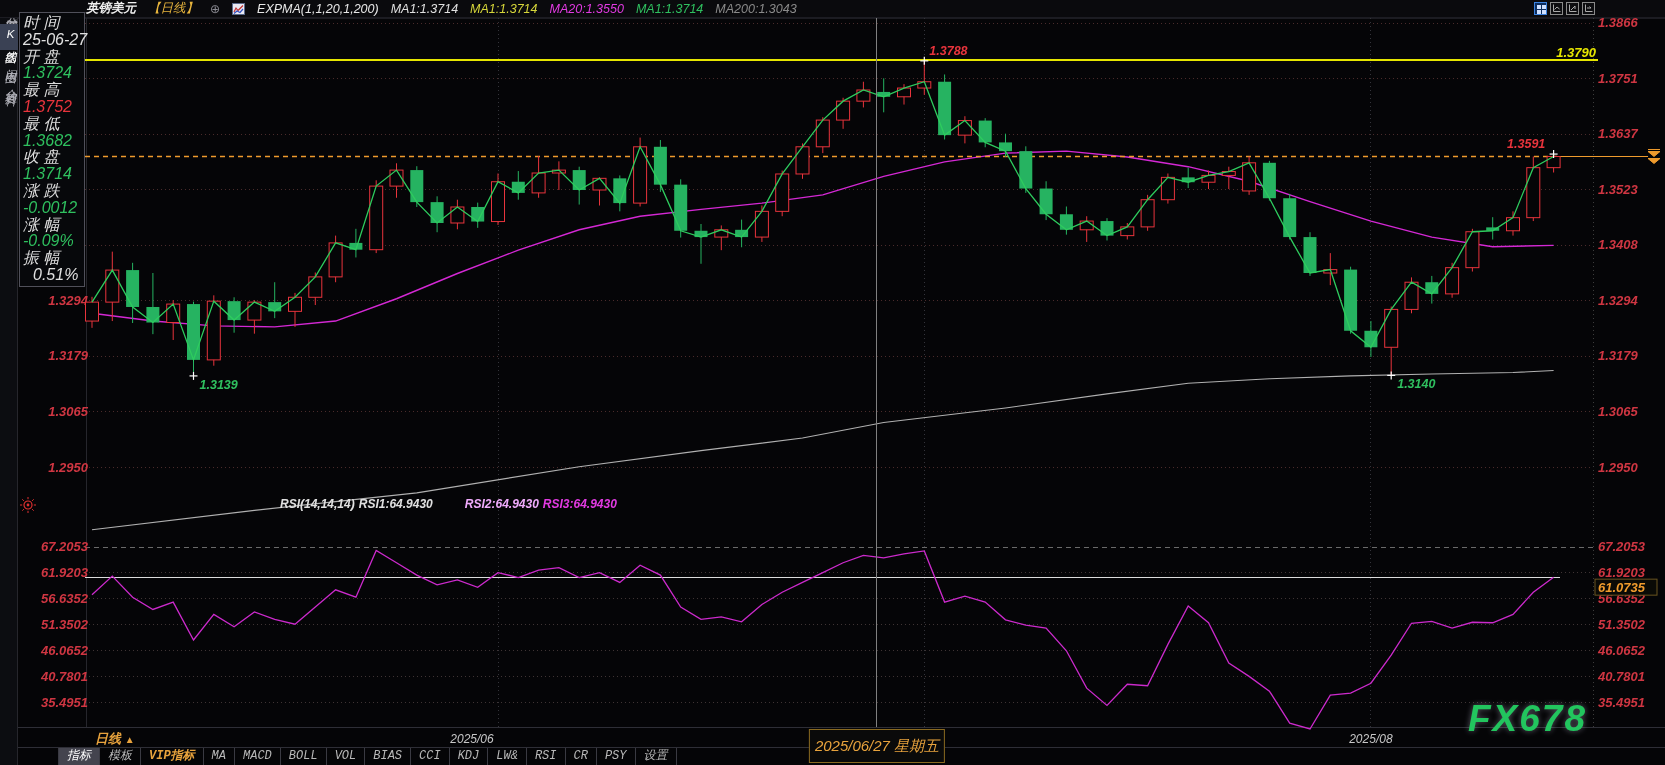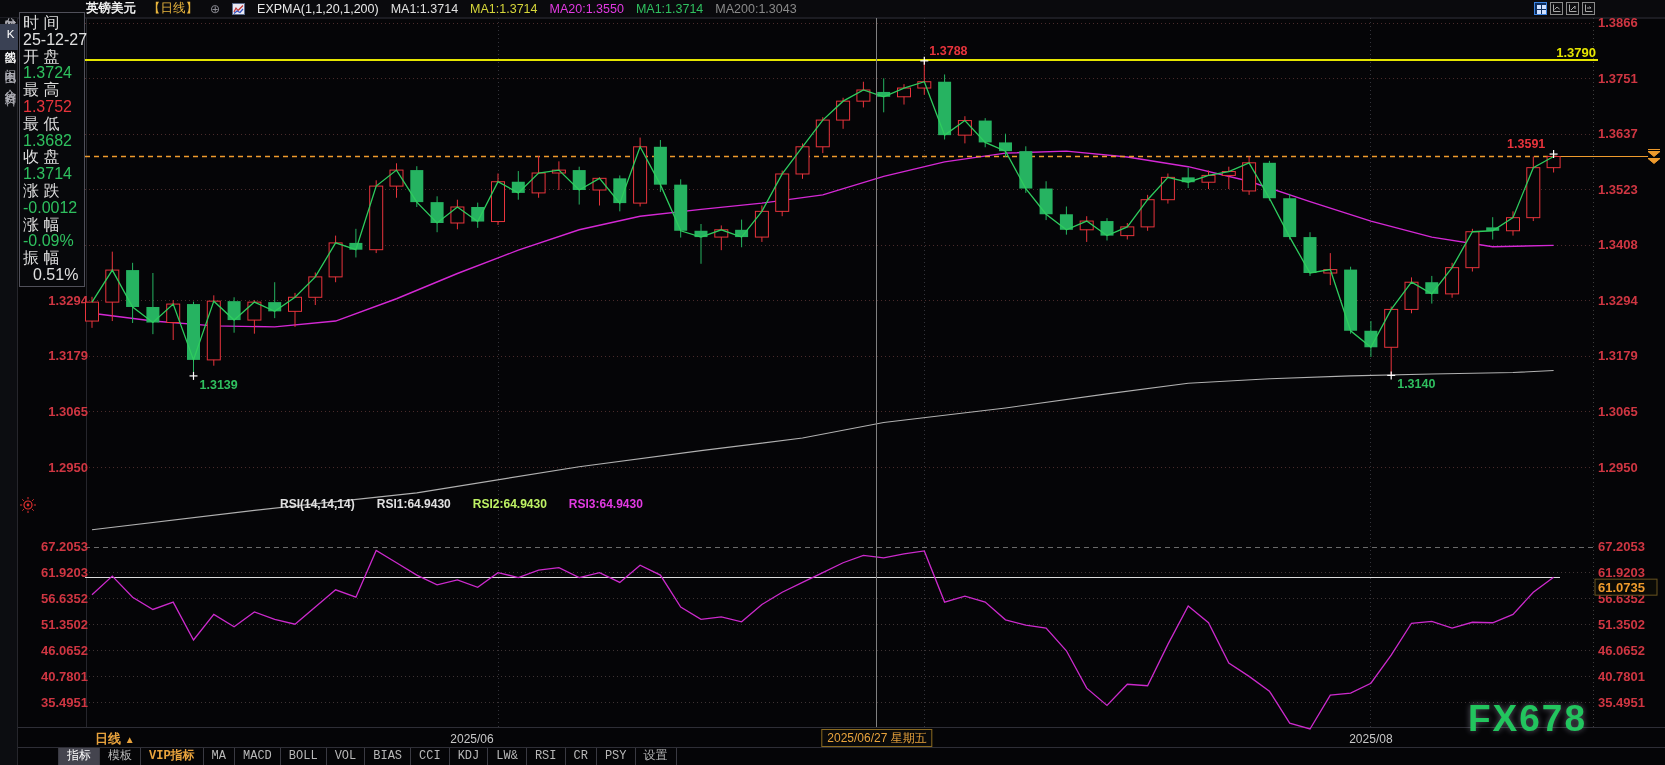--- a/index.html
+++ b/index.html
@@ -1,17 +1,17 @@
 <!DOCTYPE html>
 <html><head>
 <meta charset="utf-8">
 <style>
   html,body{margin:0;padding:0;background:#050507;width:1665px;height:765px;overflow:hidden;
     font-family:"Liberation Sans","DejaVu Sans",sans-serif;}
-  #app{position:relative;width:1665px;height:681px;background:#050507;}
+  #app{position:relative;width:1665px;height:681px;background:#050507;font-style:italic;}
   
   #top-header{position:absolute;left:0;top:0;width:1665px;height:18px;background:#0a0a0d;
     display:flex;align-items:center;gap:12px;padding-left:86px;box-sizing:border-box;
     font-size:12.5px;white-space:nowrap;z-index:6;border-bottom:1px solid #1c1c22;}
   .sym{color:#f0f0f0;font-weight:bold;}
   .period{color:#e8b53d;}
   .linkicon{color:#8a8a92;font-size:12px;}
   .ind{color:#e8e8e8;}
   #win-controls{position:absolute;right:70px;top:2px;display:flex;gap:3px;z-index:7;}
   .winbtn{width:13px;height:13px;box-sizing:border-box;border:1px solid #8a8a8a;background:#0d0d10;position:relative;cursor:pointer;}
@@ -25,30 +25,30 @@
     letter-spacing:2px;padding:4px 0;margin-bottom:6px;cursor:pointer;width:18px;text-align:center;}
   .side-item.active{background:#3a4154;color:#ffffff;}
   
   #info-panel{position:absolute;left:19px;top:12px;width:66px;background:rgba(7,8,11,0.96);
     border:1px solid #50505a;z-index:10;padding:2px 0 2px 3px;box-sizing:border-box;}
   .info-row{font-size:16px;line-height:16.8px;white-space:nowrap;}
   .info-label{color:#dcdcdc;}
   
   #chart-svg{position:absolute;left:0;top:0;z-index:1;}
   
-  #rsi-header{position:absolute;left:280px;top:497px;display:flex;gap:22px;font-size:12px;
+  #rsi-header{position:absolute;left:280px;top:497px;display:flex;gap:4px;font-size:12px;
     font-weight:bold;z-index:2;white-space:nowrap;}
   #rsi-sun{position:absolute;left:19px;top:496px;z-index:2;cursor:pointer;}
   
   #period-btn{position:absolute;left:95px;top:730px;color:#e8a33d;font-size:13px;font-weight:bold;
     z-index:4;cursor:pointer;}
   #period-btn .arrow{font-size:10px;}
   .month-label{position:absolute;top:732px;transform:translateX(-50%);color:#c8c8c8;font-size:12px;z-index:3;}
-  #crosshair-date{position:absolute;top:729px;transform:translateX(-50%);color:#e8a33d;font-size:12px;
-    background:#0a0a0a;border:1px solid #8a6a20;padding:0 5px;line-height:16px;z-index:4;white-space:nowrap;}
+  #crosshair-date{position:absolute;top:729px;transform:translateX(-50%);color:#e8a33d;font-size:15px;
+    background:#0a0a0a;border:1px solid #8a6a20;padding:8px 5px;line-height:16px;z-index:4;white-space:nowrap;}
   
   #tab-bar{position:absolute;left:58px;top:748px;height:17px;display:flex;z-index:4;
     font-family:"Liberation Mono","DejaVu Sans Mono",monospace;font-size:12px;}
   .tab{color:#b8b8b8;padding:0 8px;line-height:16px;border-right:1px solid #3a3a42;cursor:pointer;white-space:nowrap;}
   .tab:first-child{border-left:1px solid #3a3a42;}
   .tab.active{background:#44444e;color:#ffffff;}
   .tab.accent{color:#e8a33d;font-weight:bold;}
   #watermark{position:absolute;left:1446px;top:698px;font-size:37px;font-weight:bold;color:#22c55e;
     letter-spacing:2px;z-index:2;text-shadow:0 0 6px rgba(200,200,220,.45);margin-left:22px;}
 </style>
@@ -98,21 +98,21 @@
 
   <div id="sidebar">
       <div class="side-item">分时图</div>
       <div class="side-item active">K线图</div>
       <div class="side-item">闪电图</div>
       <div class="side-item">合约资料</div>
     </div>
 
   <div id="info-panel">
       <div class="info-row info-label">时 间</div>
-      <div class="info-row" style="color: rgb(224, 224, 224);">25-12-27</div>
+      <div class="info-row" style="color: rgb(224, 224, 224);">25-06-27</div>
       <div class="info-row info-label">开 盘</div>
       <div class="info-row" style="color: rgb(47, 192, 95);">1.3724</div>
       <div class="info-row info-label">最 高</div>
       <div class="info-row" style="color: rgb(232, 52, 60);">1.3752</div>
       <div class="info-row info-label">最 低</div>
       <div class="info-row" style="color: rgb(47, 192, 95);">1.3682</div>
       <div class="info-row info-label">收 盘</div>
       <div class="info-row" style="color: rgb(47, 192, 95);">1.3714</div>
       <div class="info-row info-label">涨 跌</div>
       <div class="info-row" style="color: rgb(47, 192, 95);">-0.0012</div>
@@ -363,21 +363,21 @@
         <line x1="3.3" y1="3.3" x2="4.9" y2="4.9"></line>
           <line x1="13.1" y1="13.1" x2="14.7" y2="14.7"></line>
         <line x1="3.3" y1="14.7" x2="4.9" y2="13.1"></line>
           <line x1="13.1" y1="4.9" x2="14.7" y2="3.3"></line>
       </g>
     </svg>
   </div>
   <div id="rsi-header">
       <span style="color: rgb(224, 224, 224);">RSI(14,14,14)</span>
       <span style="color: rgb(224, 224, 224);">RSI1:64.9430</span>
-      <span style="color: #bef264;">RSI2:64.9430</span>
+      <span style="color: #f0abfc; margin-left: 28px;">RSI2:64.9430</span>
       <span style="color: rgb(226, 58, 226);">RSI3:64.9430</span>
     </div>
 
   <div id="period-btn">
     <span>日线</span>
     <span class="arrow">▲</span>
   </div>
   <div id="month-labels">
       <div class="month-label" style="left: 472px;">2025/06</div>
       <div class="month-label" style="left: 1370.9px;">2025/08</div>

